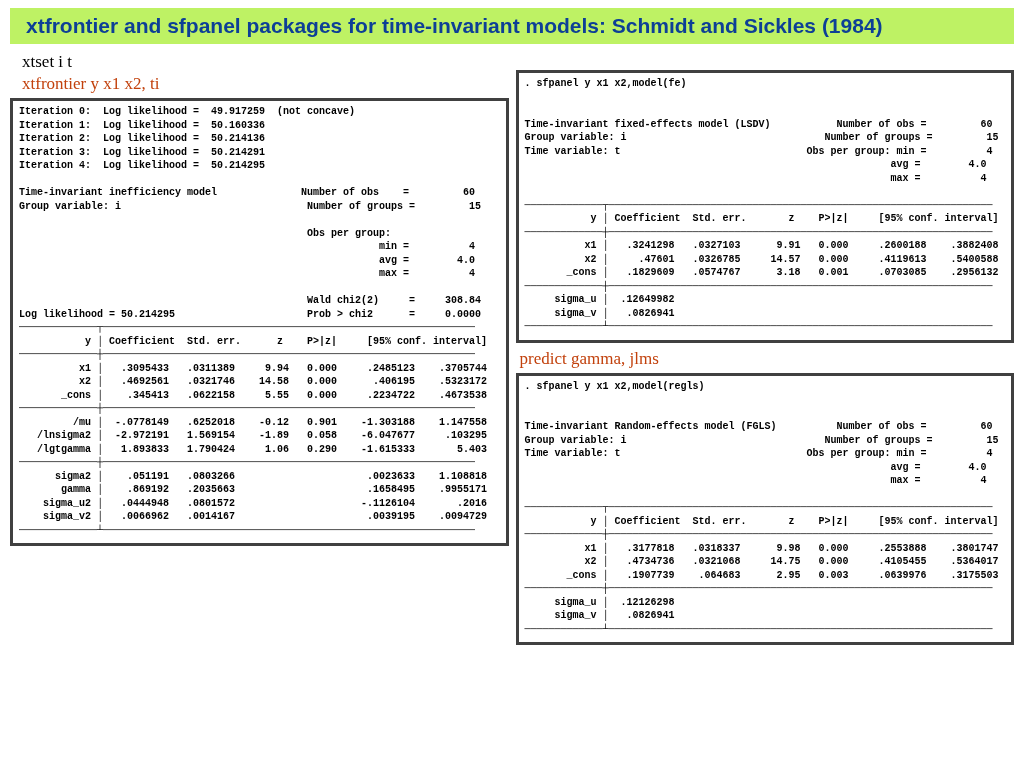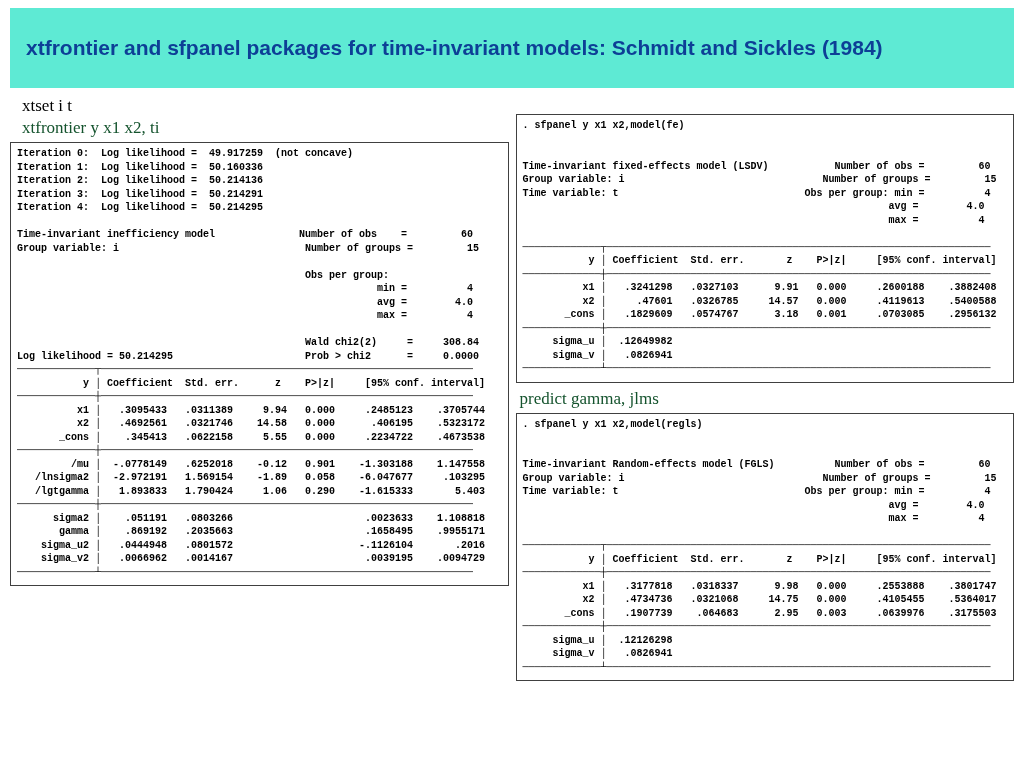--- a/index.html
+++ b/index.html
@@ -5,22 +5,22 @@
   body {
     margin: 0;
     padding: 0;
     width: 1024px;
     height: 768px;
     font-family: Georgia, serif;
     background: #fff;
     color: #000;
   }
   .header {
-    background: #5eead4;
-    padding: 26px 16px;
+    background: #bef264;
+    padding: 4px 16px;
     margin: 8px 10px 6px 10px;
   }
   .header h1 {
     margin: 0;
     font-family: Arial, Helvetica, sans-serif;
     font-weight: bold;
     color: #0d3f96;
     font-size: 21px;
     line-height: 1.35;
   }
@@ -34,25 +34,25 @@
     min-width: 0;
   }
   .cmd-black {
     font-family: Georgia, serif;
     font-size: 17px;
     margin: 2px 0 0 12px;
   }
   .cmd-blue {
     font-family: Georgia, serif;
     font-size: 17px;
-    color: #14532d;
+    color: #c2410c;
     margin: 2px 0 4px 12px;
   }
   .outbox {
-    border: 1px solid #404040;
+    border: 3px solid #404040;
     font-family: "Courier New", monospace;
     font-size: 10px;
     line-height: 1.35;
     padding: 4px 6px 6px 6px;
     white-space: pre;
     overflow: hidden;
     margin: 2px 0 6px 0;
     font-weight: bold;
   }
 </style>

